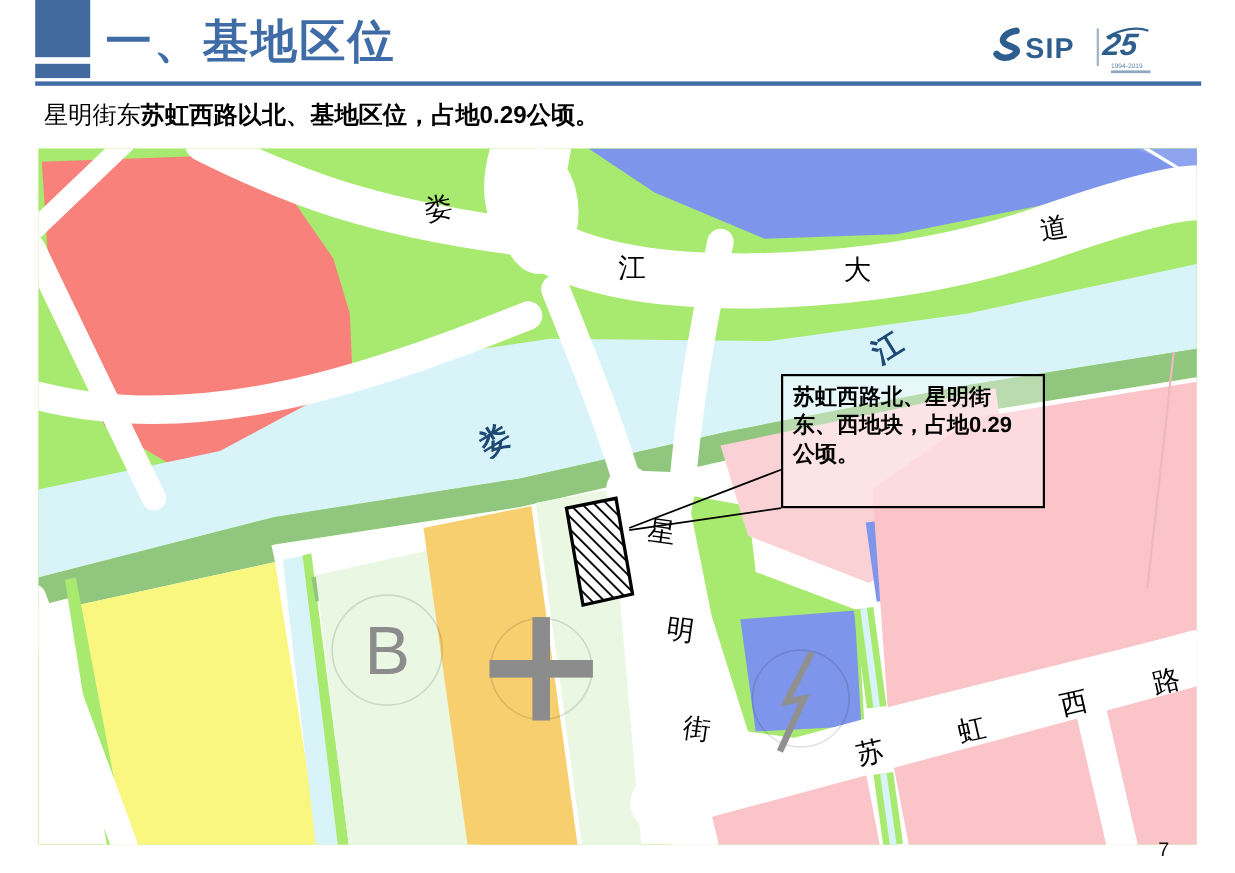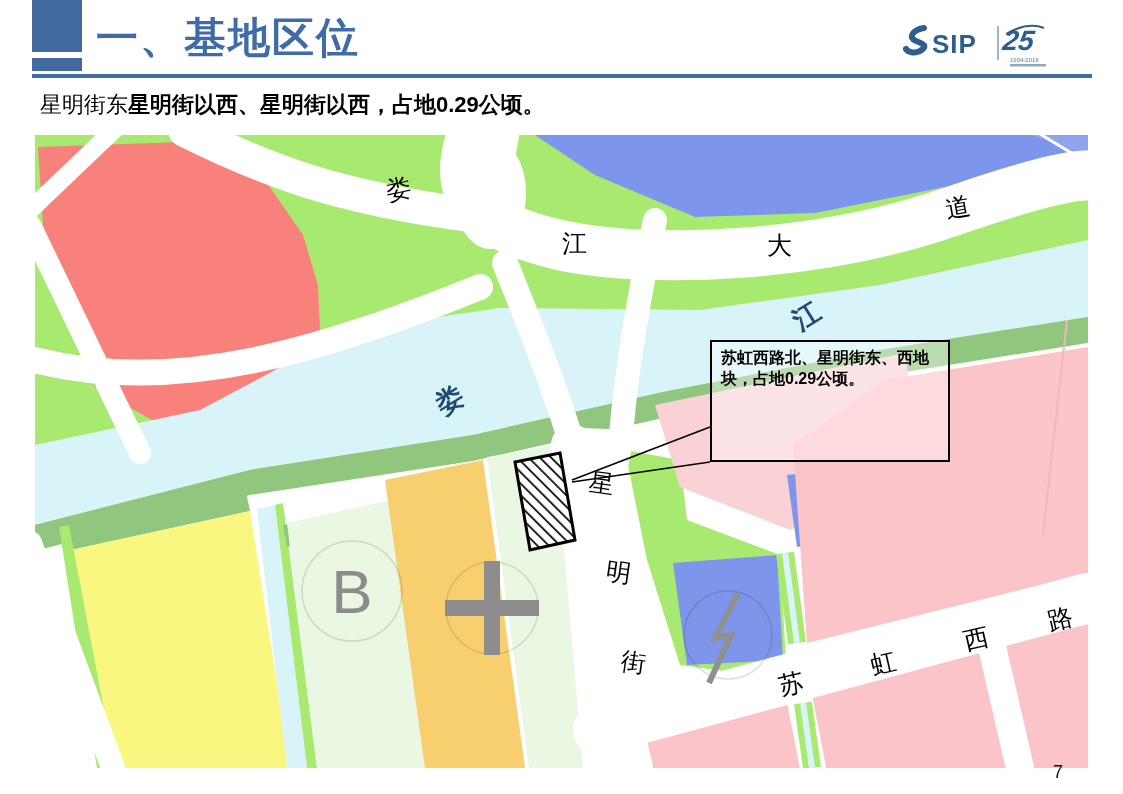--- a/index.html
+++ b/index.html
@@ -17,21 +17,21 @@
   .subtitle{position:absolute;left:40px;top:90px;font-size:22px;color:#000;}
   .subtitle b{font-weight:bold;}
 
   
   .map{position:absolute;left:35px;top:135px;width:1053px;height:633px;background:#A8EA6F;}
   .map svg{display:block;}
 
   
   .callout{position:absolute;left:710px;top:340px;width:240px;height:122px;box-sizing:border-box;
     border:2px solid #000;background:rgba(255,255,255,0.38);padding:6px 9px;
-    font-size:16px;font-weight:bold;color:#000;line-height:1.3;}
+    font-size:20px;font-weight:bold;color:#000;line-height:1.3;}
 
   .pagenum{position:absolute;right:14px;top:762px;font-size:18px;color:#111;}
 
   text{font-family:"Liberation Sans","DejaVu Sans",sans-serif;}
   .roadlbl{font-size:25px;fill:#000;}
   .riverlbl{font-size:27px;font-weight:bold;fill:#1F4975;}
   .marker{fill:#8C8C8C;}
 </style>
 </head>
 <body>
@@ -50,21 +50,21 @@
       </g>
       <text x="30" y="33" font-size="26" font-weight="bold" fill="#2E5E8E" letter-spacing="1">SIP</text>
       <line x1="96" y1="6" x2="96" y2="40" stroke="#9FB3C8" stroke-width="2"></line>
       <text x="104" y="30" font-size="28" font-weight="bold" font-style="italic" fill="#2E5E8E" transform="skewX(-8)">25</text>
       <path d="M 104 14 C 118 6 132 4 142 8" fill="none" stroke="#2E5E8E" stroke-width="2"></path>
       <text x="108" y="42" font-size="6" fill="#5A7FA6">1994-2019</text>
       <rect x="108" y="44" width="36" height="2.5" fill="#8FA8C2"></rect>
     </svg>
   </div>
 
-  <div class="subtitle"><span>星明街东</span><b>星明街以西、星明街以西，占地0.29公顷。</b></div>
+  <div class="subtitle"><span>星明街东</span><b>苏虹西路以北、基地区位，占地0.29公顷。</b></div>
 
   <div class="map">
     <svg width="1053" height="633" viewBox="0 0 1053 633">
 
       <rect x="0" y="0" width="1053" height="633" fill="#A8EA6F"></rect>
 
       <polygon fill="#F8817B" points="3,12 175,6 230,45 268,100 283,150 285,195 262,240 195,278 120,287 60,252 30,180 8,90"></polygon>
 
       <polygon fill="#7D96EB" points="500,0 1053,0 1053,30 930,48 780,78 660,82 560,40"></polygon>
       <polygon fill="#8EA4EF" points="995,0 1053,0 1053,22 1008,4"></polygon>

